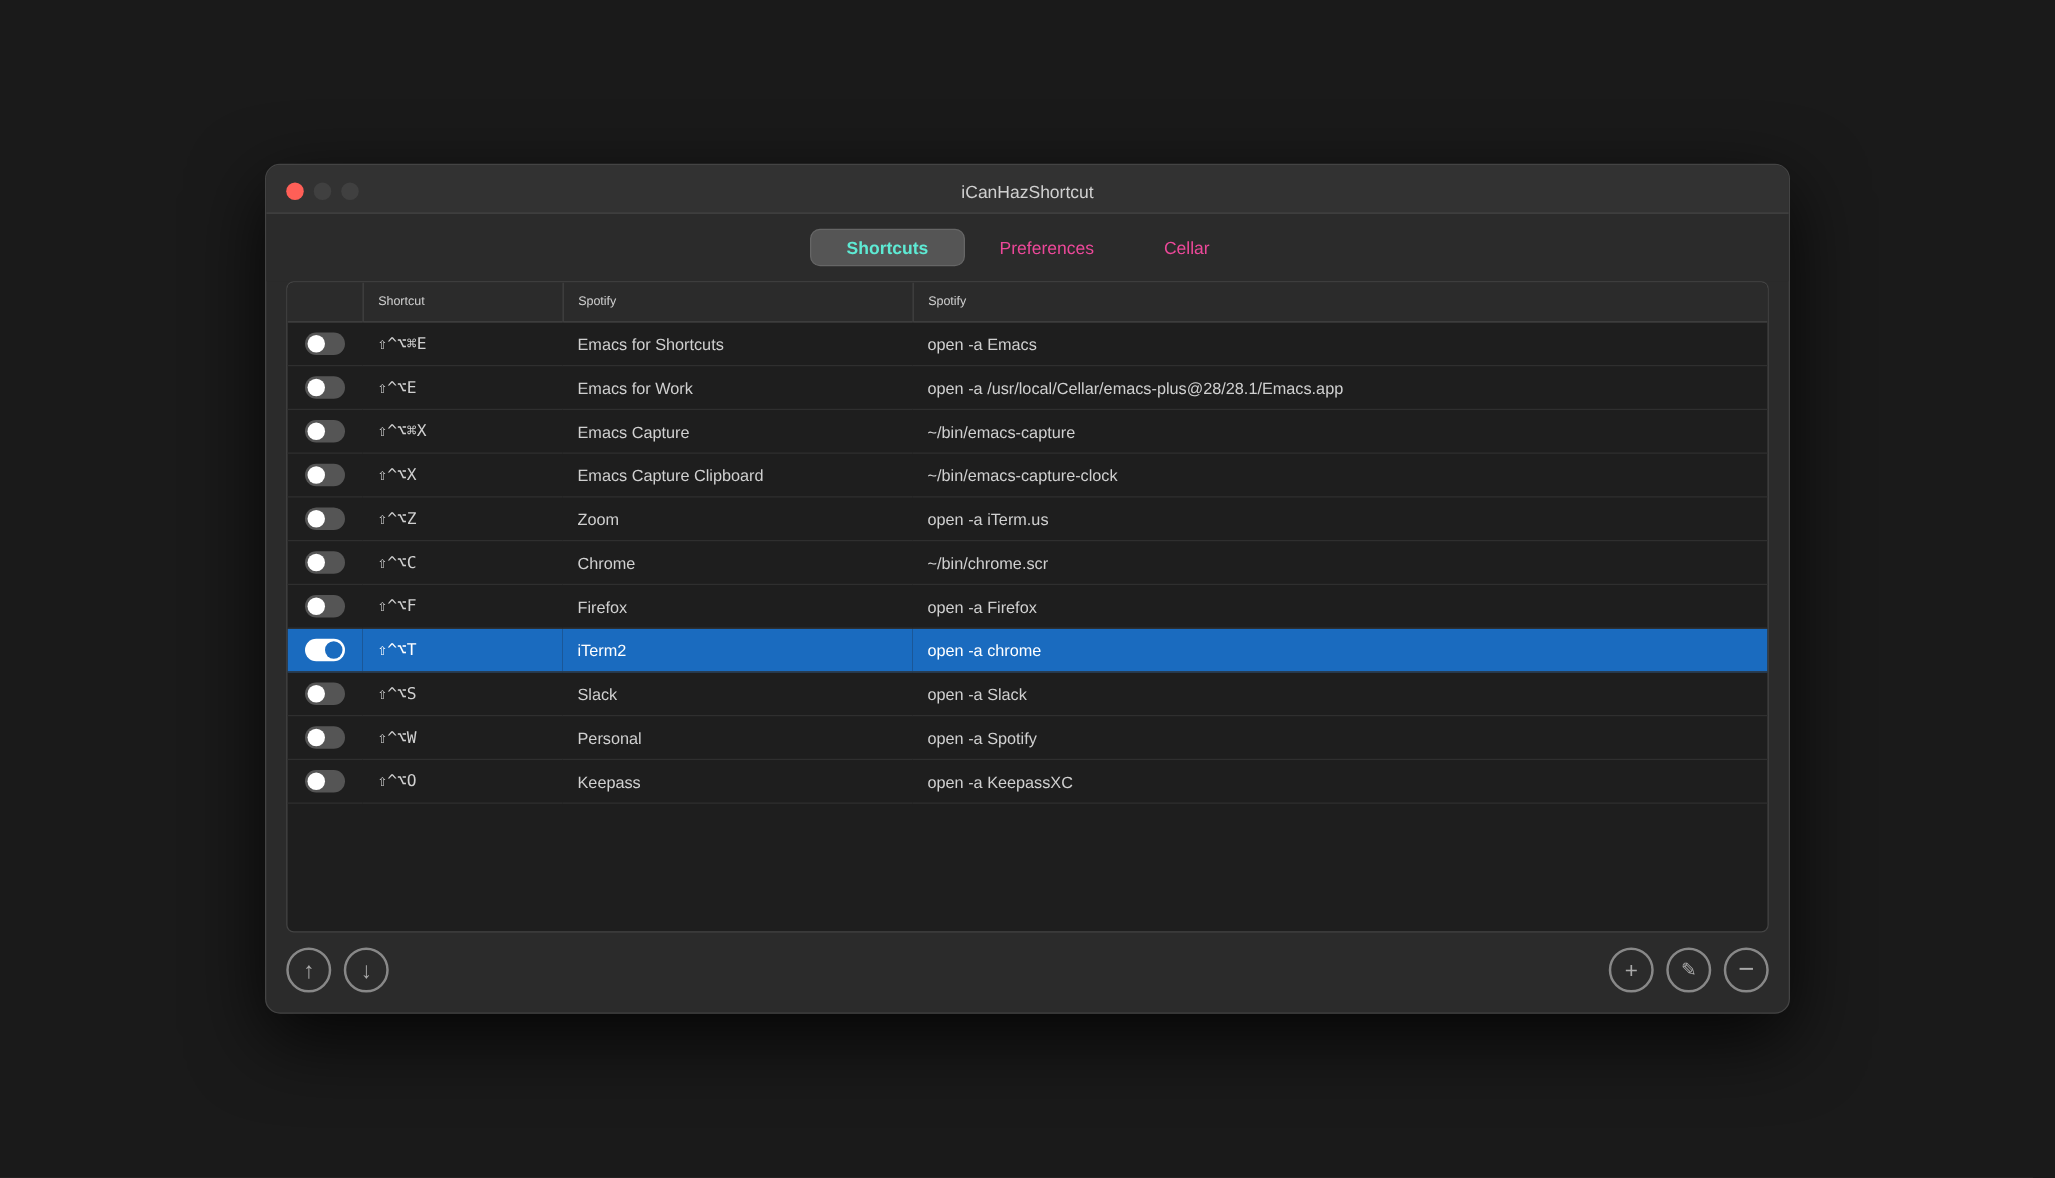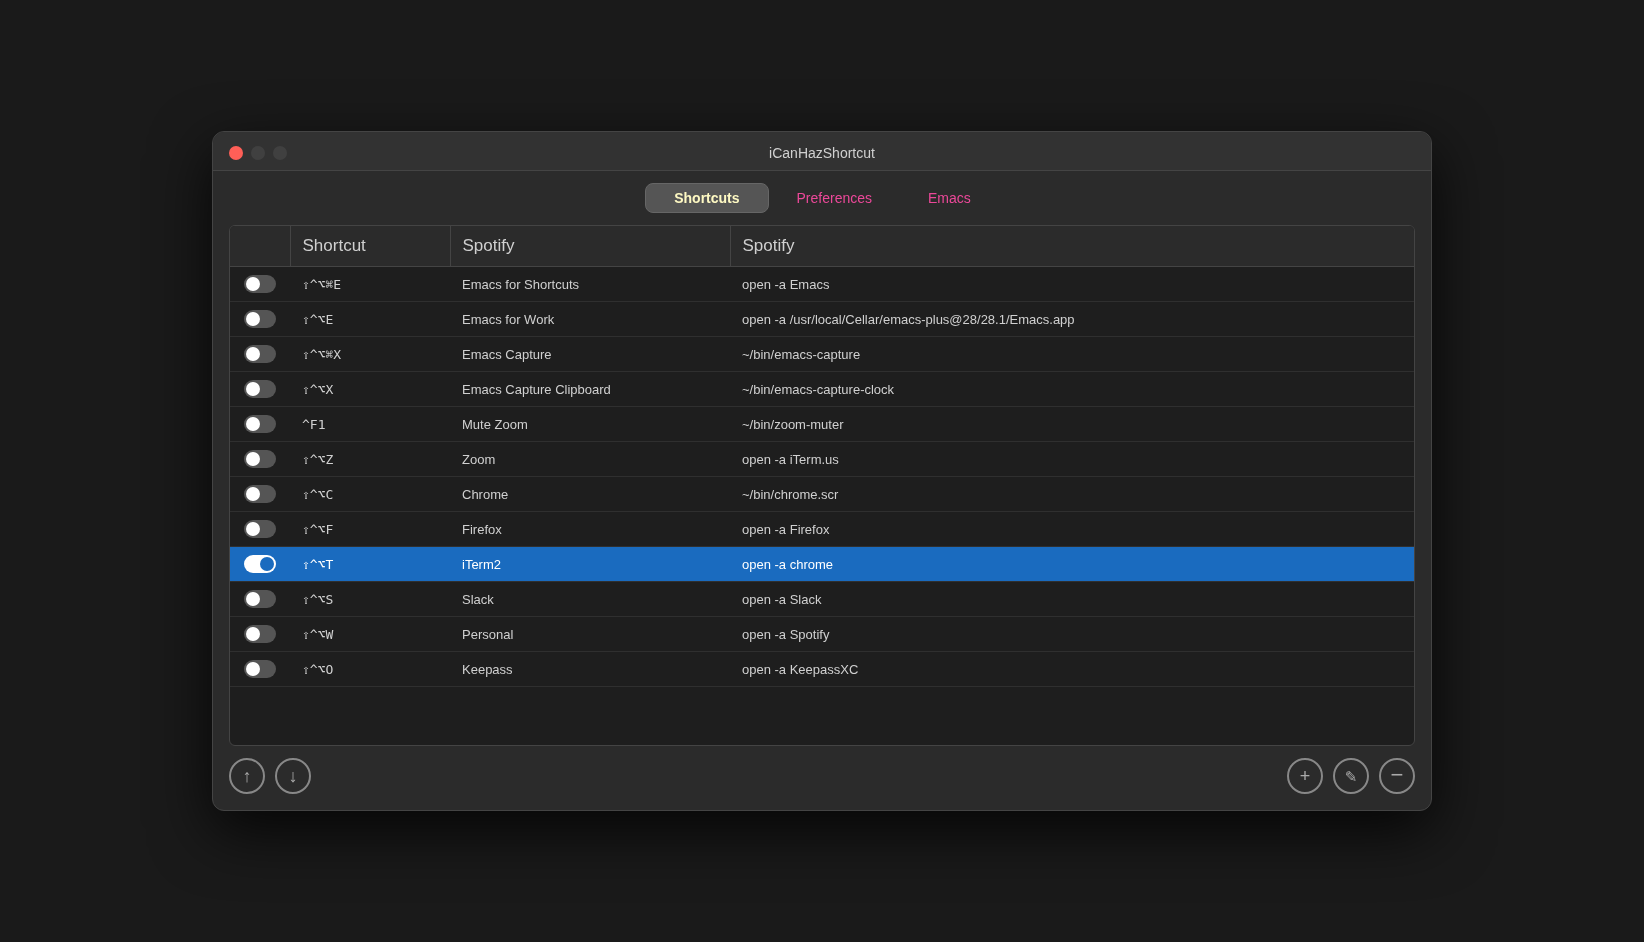--- a/index.html
+++ b/index.html
@@ -73,21 +73,21 @@
       font-size: 14px;
       padding: 6px 28px;
       border-radius: 8px;
       cursor: pointer;
       border: none;
       background: transparent;
     }
 
     .tab.active {
       background: #555;
-      color: #fef9c3;
+      color: #5eead4;
       font-weight: 600;
       border: 1px solid #666;
     }
 
     .content {
       flex: 1;
       padding: 0 16px 16px 16px;
       display: flex;
       flex-direction: column;
     }
@@ -105,21 +105,21 @@
       border-collapse: collapse;
     }
 
     thead tr {
       background: #2b2b2b;
       border-bottom: 1px solid #444;
     }
 
     thead th {
       color: #d0d0d0;
-      font-size: 17px;
+      font-size: 10px;
       font-weight: 500;
       padding: 10px 12px;
       text-align: left;
     }
 
     thead th:first-child {
       width: 60px;
       border-right: 1px solid #444;
     }
 
@@ -241,21 +241,21 @@
       <div class="traffic-light close"></div>
       <div class="traffic-light minimize"></div>
       <div class="traffic-light maximize"></div>
     </div>
     <span class="window-title">iCanHazShortcut</span>
   </div>
 
   <div class="tabs-bar">
     <button class="tab active">Shortcuts</button>
     <button class="tab">Preferences</button>
-    <button class="tab">Emacs</button>
+    <button class="tab">Cellar</button>
   </div>
 
   <div class="content">
     <div class="table-container">
       <table>
         <thead>
           <tr>
             <th></th>
             <th>Shortcut</th>
             <th>Spotify</th>
@@ -282,26 +282,20 @@
               <td>~/bin/emacs-capture</td>
             </tr>
             <tr>
               <td><div class="toggle"></div></td>
               <td class="shortcut-col">⇧^⌥X</td>
               <td>Emacs Capture Clipboard</td>
               <td>~/bin/emacs-capture-clock</td>
             </tr>
             <tr>
               <td><div class="toggle"></div></td>
-              <td class="shortcut-col">^F1</td>
-              <td>Mute Zoom</td>
-              <td>~/bin/zoom-muter</td>
-            </tr>
-            <tr>
-              <td><div class="toggle"></div></td>
               <td class="shortcut-col">⇧^⌥Z</td>
               <td>Zoom</td>
               <td>open -a iTerm.us</td>
             </tr>
             <tr>
               <td><div class="toggle"></div></td>
               <td class="shortcut-col">⇧^⌥C</td>
               <td>Chrome</td>
               <td>~/bin/chrome.scr</td>
             </tr>

